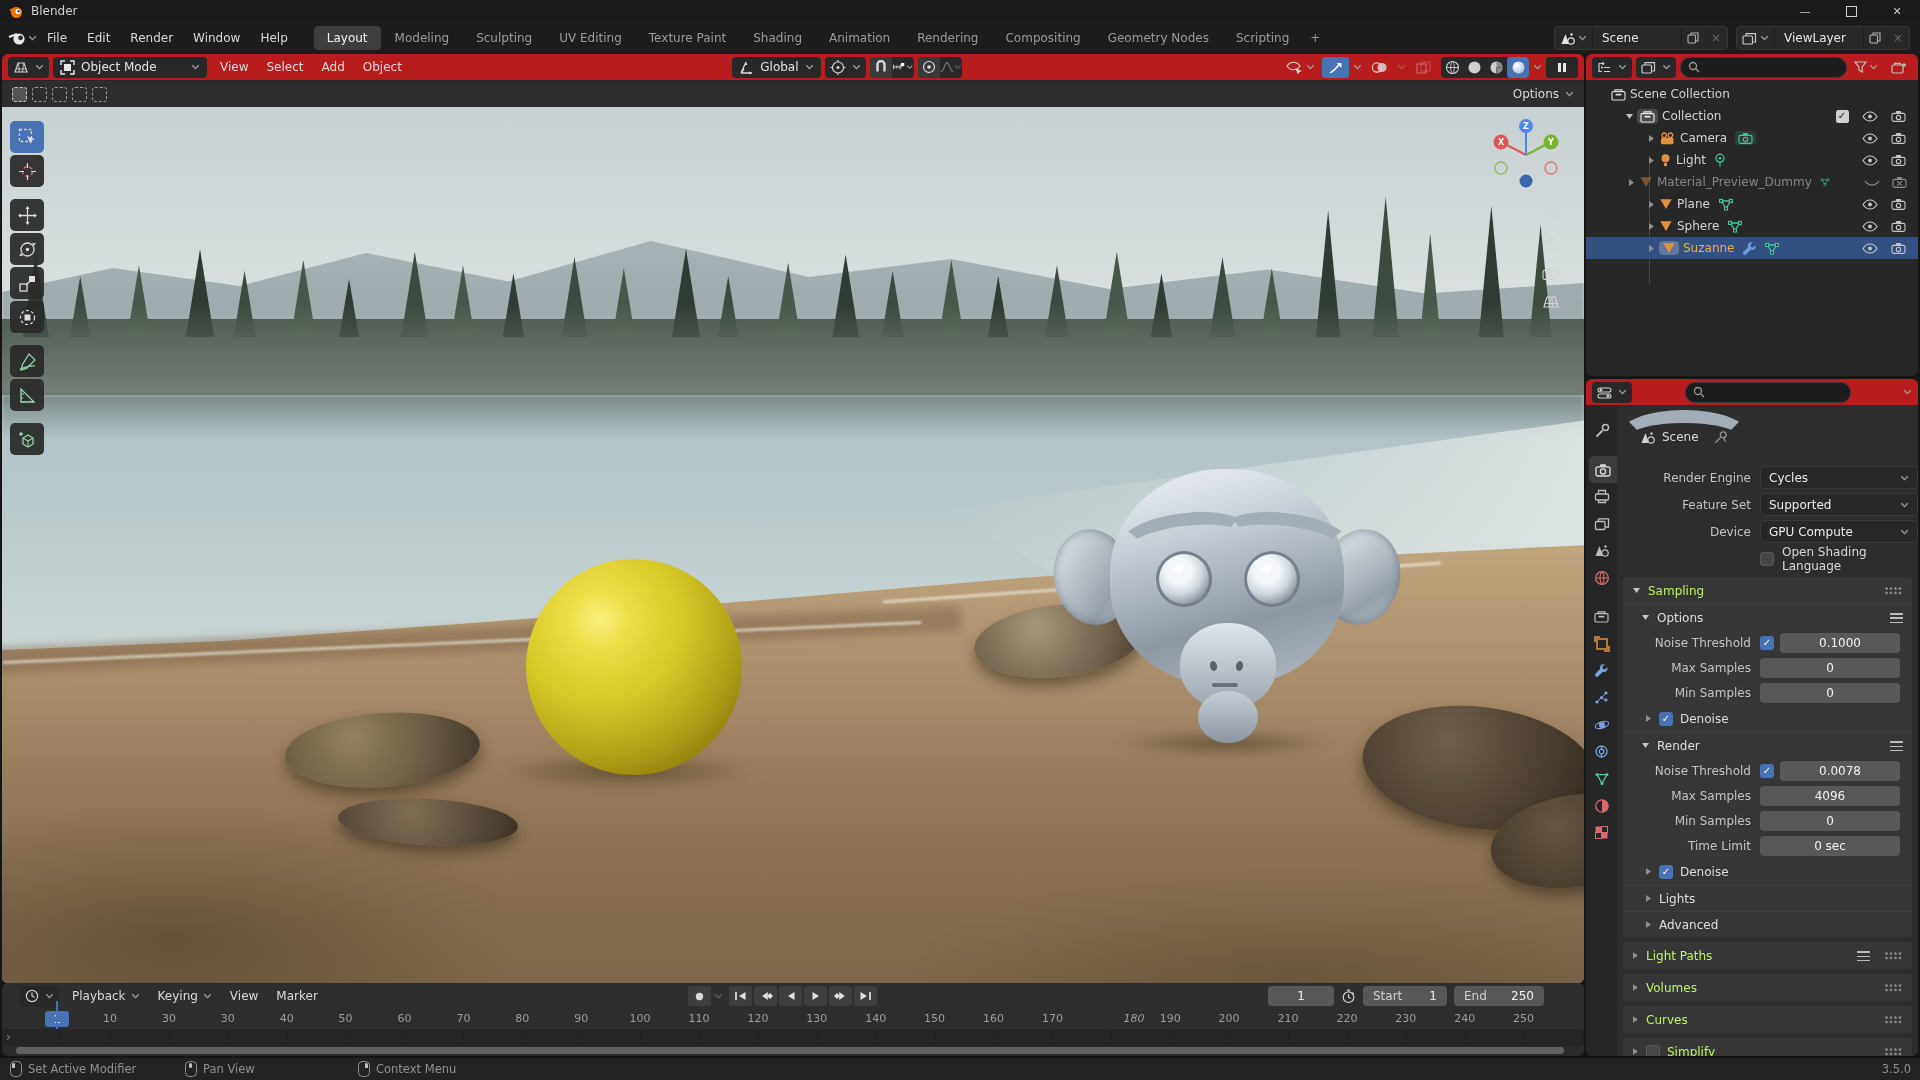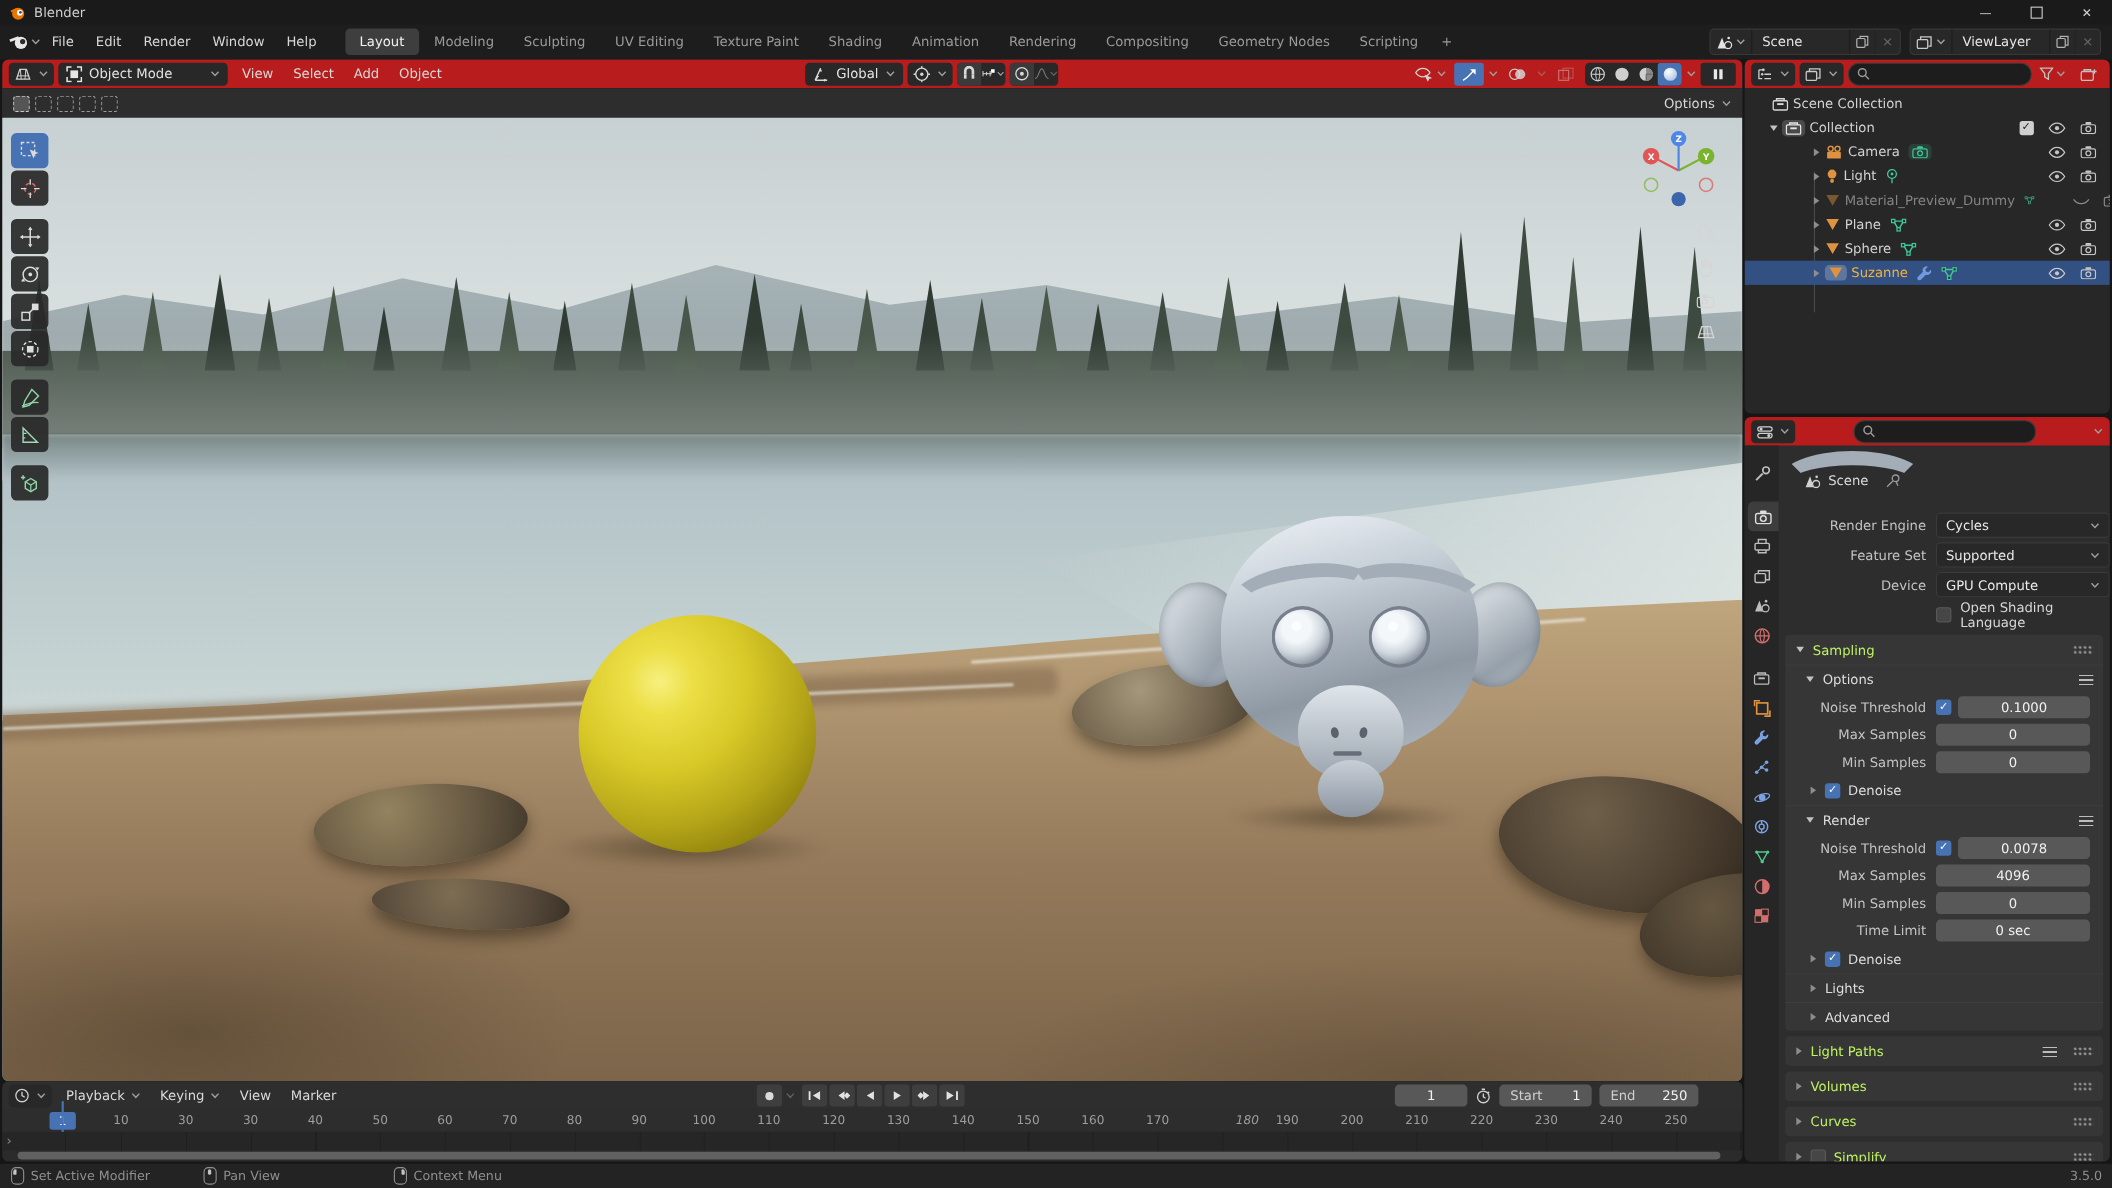--- a/index.html
+++ b/index.html
@@ -130,21 +130,21 @@
   .subh{height:25px;display:flex;align-items:center;padding:0 9px 0 18px;color:#dedede;gap:7px;border-top:1px solid rgba(255,255,255,.045);}
   .srow{height:25px;display:flex;align-items:center;padding-right:12px;}
   .srow .plabel{width:128px;}
   .denoise{height:27px;display:flex;align-items:center;padding-left:22px;gap:7px;color:#dedede;}
   .grip{width:18px;height:8px;background-image:radial-gradient(circle at 1.5px 1.5px,#9a9a9a 1px,transparent 1.35px);background-size:4.5px 4.5px;margin-left:auto;flex:none;}
   .preset{width:13px;height:10px;background:repeating-linear-gradient(0deg,#bdbdbd 0 1.4px,transparent 1.4px 4.1px);flex:none;}
   .mlauto{margin-left:auto;}
 
   
   #timeline{left:2px;top:983px;width:1582px;height:73px;background:#2b2b2b;}
-  #tlhead{height:26px;background:#2e2e2e;display:flex;align-items:center;padding:0 6px;gap:4px;position:relative;}
+  #tlhead{height:26px;background:#2e2e2e;display:flex;align-items:center;padding:0 18px;gap:4px;position:relative;}
   #ruler{position:relative;height:20px;background:#2d2d2d;color:#9d9d9d;font-size:11px;}
   .tick{position:absolute;top:3px;transform:translateX(-50%);}
   #track{position:relative;height:17px;background:#262626;background-image:repeating-linear-gradient(90deg,#1f1f1f 0 1px,transparent 1px 58.9px);background-position:108px 0;}
   #scrollrow{position:relative;height:10px;}
   #scrollbar{position:absolute;left:14px;right:20px;top:1px;height:7px;background:#616161;border-radius:4px;}
   #playheadBox{position:absolute;left:43px;top:2px;width:24px;height:16px;background:#4772b3;border-radius:3px;color:#fff;display:flex;align-items:center;justify-content:center;font-size:11px;}
   #playheadLine{position:absolute;left:54px;top:18px;width:2px;height:36px;background:#4772b3;}
   #transport{position:absolute;left:686px;top:3px;display:flex;gap:2px;align-items:center;height:20px;}
   .tbtn{width:23px;height:20px;background:#3e3e3e;border-radius:3px;display:flex;align-items:center;justify-content:center;}
   #tlfields{position:absolute;right:40px;top:3px;display:flex;gap:7px;align-items:center;height:20px;}
@@ -712,21 +712,21 @@
               <rect x="4.6" y="5.8" width="5.8" height="1.7" fill="#d9d9d9"></rect>
             </svg>
           </span>
           <span class="lbl">Scene Collection</span>
           <div class="rcluster">
             <span class="slot ico"></span>
             <span class="slot ico"></span>
             <span class="slot ico"></span>
           </div>
         </div>
-        <div class="orow" style="padding-left: 19px; text-align: center;">
+        <div class="orow" style="padding-left: 36px; text-align: center;">
           <span class="expslot ico">
             <svg width="9" height="7" viewBox="0 0 9 7" xmlns="http://www.w3.org/2000/svg">
               <path d="M1 1h7L4.5 6z" fill="#c3c3c3"></path>
             </svg>
           </span>
           <span class="ico">
             <span style="background:#4a4a4a;border-radius:4px;padding:1px 3px;display:inline-flex">
               <svg width="15" height="13" viewBox="0 0 15 13" xmlns="http://www.w3.org/2000/svg">
                 <rect x="1" y="3.6" width="13" height="8.4" rx="1.2" fill="none" stroke="#e8e8e8" stroke-width="1.2"></rect>
                 <path d="M4 3.6V1.8h7v1.8" fill="none" stroke="#e8e8e8" stroke-width="1.2"></path>
@@ -826,21 +826,21 @@
             </span>
             <span class="slot ico">
               <svg width="15" height="12" viewBox="0 0 15 12" xmlns="http://www.w3.org/2000/svg">
                 <rect x="1" y="3.4" width="13" height="8" rx="1.6" fill="none" stroke="#c6c6c6" stroke-width="1.1"></rect>
                 <circle cx="7.5" cy="7.4" r="2.2" fill="none" stroke="#c6c6c6" stroke-width="1.1"></circle>
                 <rect x="4.8" y="1" width="5.4" height="2.1" rx="1" fill="#c6c6c6"></rect>
               </svg>
             </span>
           </div>
         </div>
-        <div class="orow muted" style="padding-left: 58px;">
+        <div class="orow muted" style="padding-left: 38px;">
           <span class="expslot ico">
             <svg width="7" height="9" viewBox="0 0 7 9" xmlns="http://www.w3.org/2000/svg">
               <path d="M1 1l5 3.5L1 8z" fill="#8d8d8d"></path>
             </svg>
           </span>
           <span class="ico">
             <svg width="14" height="12" viewBox="0 0 14 12" xmlns="http://www.w3.org/2000/svg">
               <path d="M1.3 1.2h11.4L7 11z" fill="#e0933f" opacity="0.45"></path>
             </svg>
           </span>

